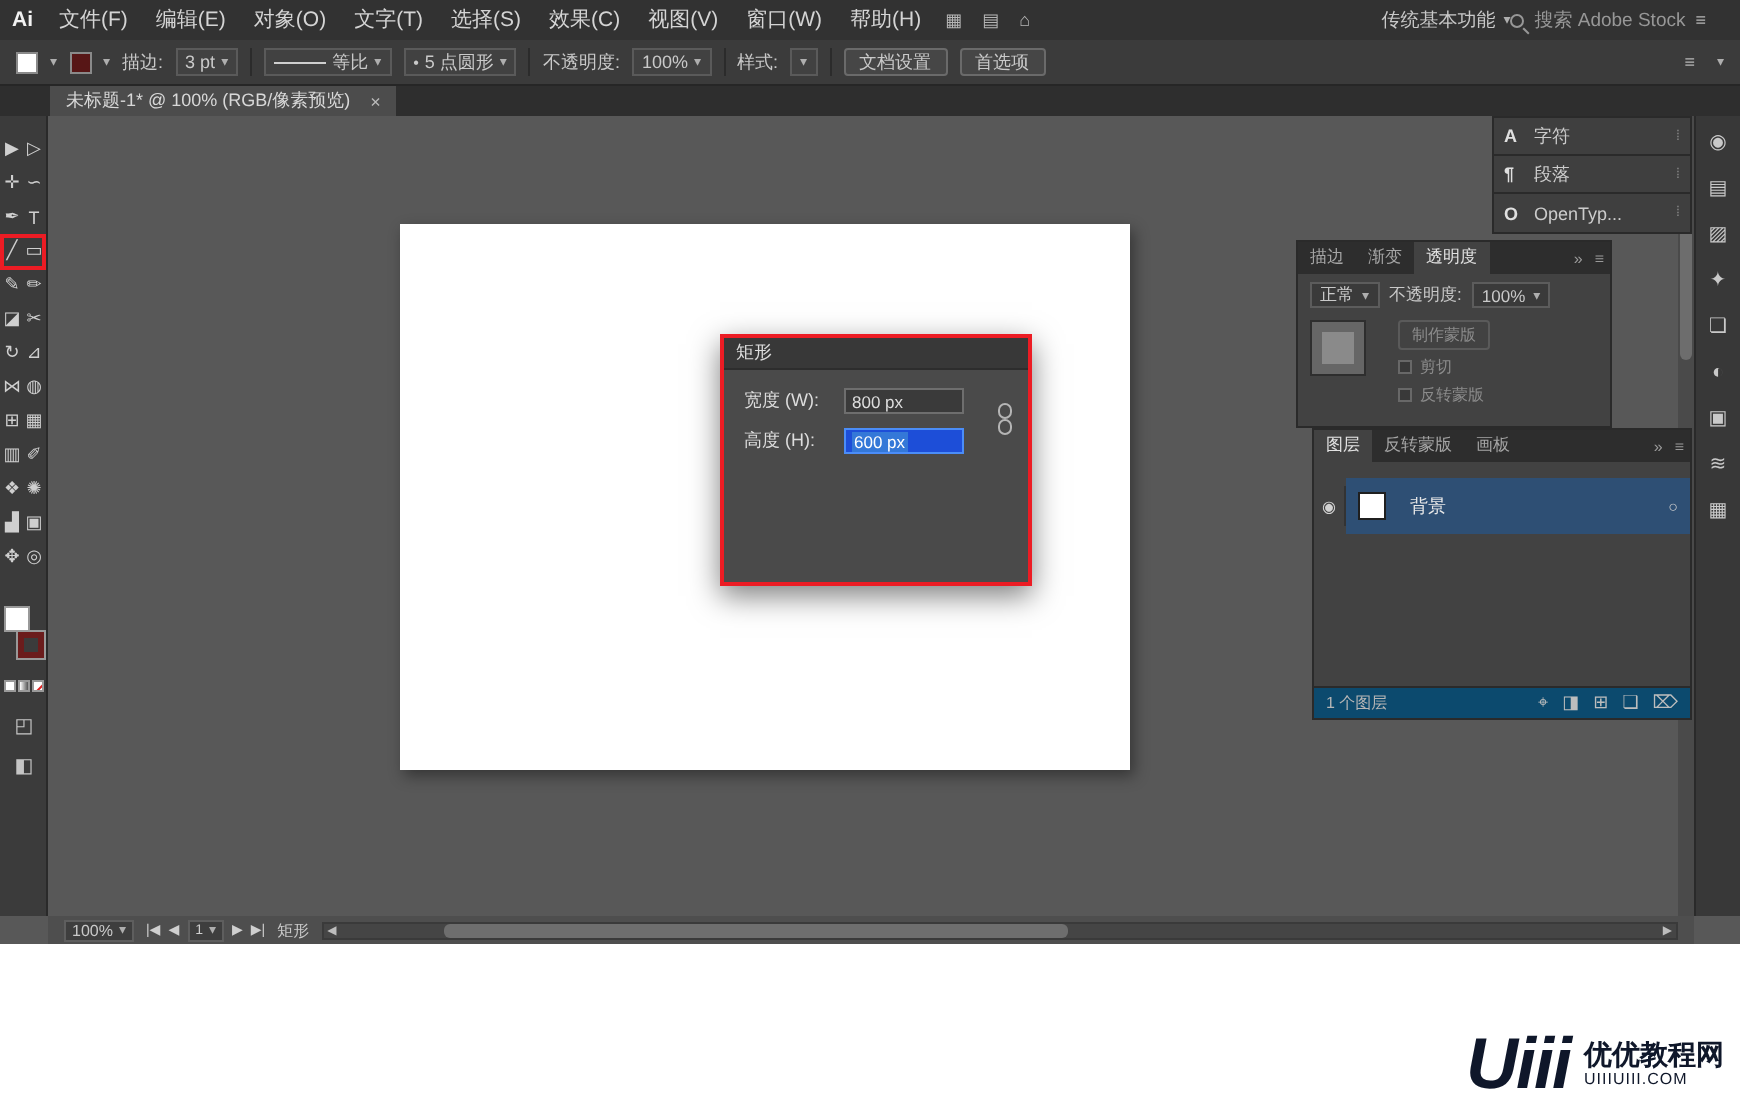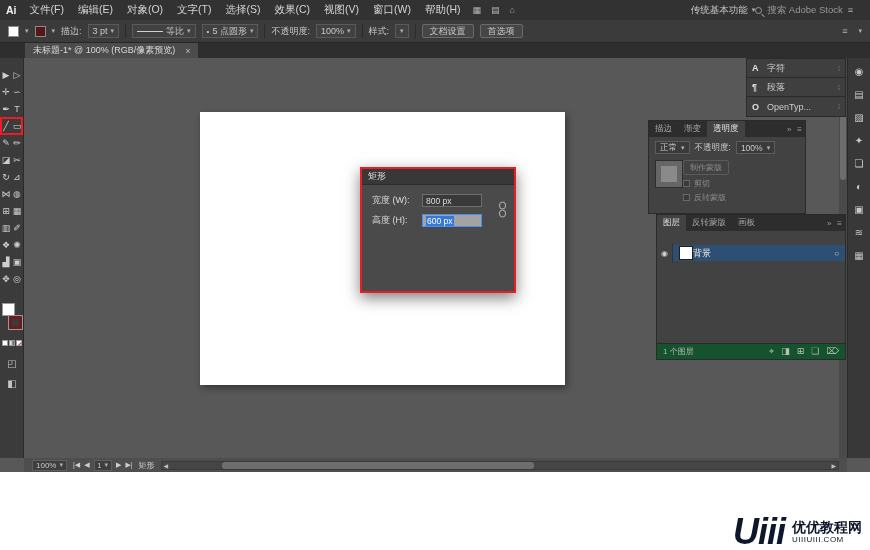--- a/index.html
+++ b/index.html
@@ -56,21 +56,21 @@
   .vscroll{position:absolute;top:0;right:0;width:8px;bottom:0;background:#4a4a4a}
   .vthumb{position:absolute;top:12px;left:1px;width:6px;height:110px;background:#6d6d6d;border-radius:3px}
 
   
   .dialog{position:absolute;left:336px;top:109px;width:156px;height:126px;border:2px solid #ec1c24;background:#4a4a4a;box-shadow:0 5px 14px rgba(0,0,0,.5)}
   .dlg-title{height:16px;background:#383838;color:#ddd;font-size:9px;display:flex;align-items:center;padding:0 6px;border-bottom:1px solid #2d2d2d}
   .dlg-body{padding:9px 10px 0;position:relative}
   .dlg-row{display:flex;align-items:center;margin-bottom:7px;color:#ddd;font-size:9px}
   .dlg-row label{width:50px}
   .dlg-input{width:60px;height:13px;background:#3a3a3a;border:1px solid #6e6e6e;color:#ddd;font-size:8.5px;display:flex;align-items:center;padding:0 3px}
-  .dlg-input.active{background:#a3a3a3;border:1px solid #4b8df8;color:#222}
+  .dlg-input.active{background:#1d4ed8;border:1px solid #4b8df8;color:#222}
   .dlg-input.active .sel{background:#3478d8;color:#fff;padding:0 1px}
   .chain{position:absolute;right:6px;top:16px}
   .dlg-buttons{display:flex;justify-content:center;gap:14px;margin-top:11px}
   .dlg-btn{min-width:54px;height:16px;border:1px solid #c9c9c9;border-radius:9px;color:#eee;font-size:9px;display:flex;align-items:center;justify-content:center;background:#4a4a4a;cursor:default}
 
   
   .type-panel{position:absolute;top:58px;left:746px;width:100px;background:#3f3f3f;border:1px solid #2a2a2a}
   .type-row{height:19px;display:flex;align-items:center;gap:5px;padding:0 5px;border-bottom:1px solid #2a2a2a;color:#ccc;font-size:9px}
   .type-row:last-child{border-bottom:none}
   .ticon{width:10px;color:#e0e0e0;font-weight:bold}
@@ -78,36 +78,36 @@
 
   .panel-tabs{height:16px;background:#2d2d2d;display:flex;align-items:stretch;color:#a5a5a5;font-size:8.5px}
   .ptab{padding:0 6px;display:flex;align-items:center;cursor:default}
   .ptab.active{background:#424242;color:#e2e2e2}
   .pt-spacer{flex:1}
   .hdr-ic{padding:0 3px;display:flex;align-items:center;color:#9a9a9a;font-size:8px}
 
   .transparency-panel{position:absolute;top:120px;left:648px;width:158px;height:94px;background:#424242;border:1px solid #2a2a2a}
   .tp-row1{display:flex;align-items:center;gap:5px;padding:4px 6px;font-size:8.5px;color:#c9c9c9}
   .tp-dd{border:1px solid #5c5c5c;background:#3a3a3a;height:13px;display:flex;align-items:center;gap:4px;padding:0 4px}
-  .tp-body{display:flex;gap:0;padding:2px 6px}
+  .tp-body{display:flex;gap:16px;padding:2px 6px}
   .tp-thumb{width:28px;height:28px;background:#666;border:1px solid #2e2e2e;position:relative}
   .tp-thumb:after{content:"";position:absolute;inset:5px;background:#8a8a8a}
   .tp-right{display:flex;flex-direction:column;gap:3px;font-size:8px;color:#8b8b8b}
   .tp-mask-btn{border:1px solid #5a5a5a;padding:1px 6px;align-self:flex-start;border-radius:2px}
   .tp-check{display:flex;gap:4px;align-items:center}
   .box{width:7px;height:7px;border:1px solid #686868;background:#393939;display:inline-block}
 
   .layers-panel{position:absolute;top:214px;left:656px;width:190px;height:146px;background:#3f3f3f;border:1px solid #2a2a2a;display:flex;flex-direction:column}
   .layers-body{flex:1;position:relative;background:#424242}
   .layer-row{position:absolute;top:12px;left:0;right:0;height:20px;display:flex;align-items:center}
   .layer-eye{width:16px;height:20px;display:flex;align-items:center;justify-content:center;color:#d2d2d2;border-right:1px solid #333;font-size:8px}
-  .layer-sel{flex:1;height:16px;background:#2e4f74;display:flex;align-items:center;gap:0;padding:0 6px;color:#e8e8e8;font-size:9px}
+  .layer-sel{flex:1;height:28px;background:#2e4f74;display:flex;align-items:center;gap:12px;padding:0 6px;color:#e8e8e8;font-size:9px}
   .layer-thumb{width:14px;height:14px;background:#fff;border:1px solid #1f1f1f}
   .layer-target{margin-left:auto;color:#cfcfcf;font-size:8px}
-  .layers-footer{height:16px;background:#14532d;border-top:1px solid #2a2a2a;display:flex;align-items:center;padding:0 6px;color:#b5b5b5;font-size:8px;gap:6px}
+  .layers-footer{height:16px;background:#0c4a6e;border-top:1px solid #2a2a2a;display:flex;align-items:center;padding:0 6px;color:#b5b5b5;font-size:8px;gap:6px}
   .lf-icons{margin-left:auto;display:flex;gap:7px;color:#bdbdbd;font-size:9px}
 
   
   .dock{position:absolute;top:58px;right:0;width:23px;bottom:14px;background:#383838;border-left:1px solid #2a2a2a;display:flex;flex-direction:column;align-items:center;padding-top:8px;gap:12px;color:#c9c9c9;font-size:10px}
 
   
   .statusbar{position:absolute;left:24px;right:23px;bottom:0;height:14px;background:#4e4e4e;display:flex;align-items:center;gap:6px;padding:0 8px;color:#c9c9c9;font-size:8px}
   .sb-field{border:1px solid #5e5e5e;background:#3e3e3e;padding:0 3px;height:11px;display:flex;align-items:center;gap:3px}
   .nav{display:flex;gap:4px;align-items:center;font-size:7px;color:#cfcfcf}
   .hscroll{flex:1;height:9px;background:#454545;border:1px solid #3a3a3a;position:relative;display:flex;align-items:center;justify-content:space-between;padding:0 2px}

